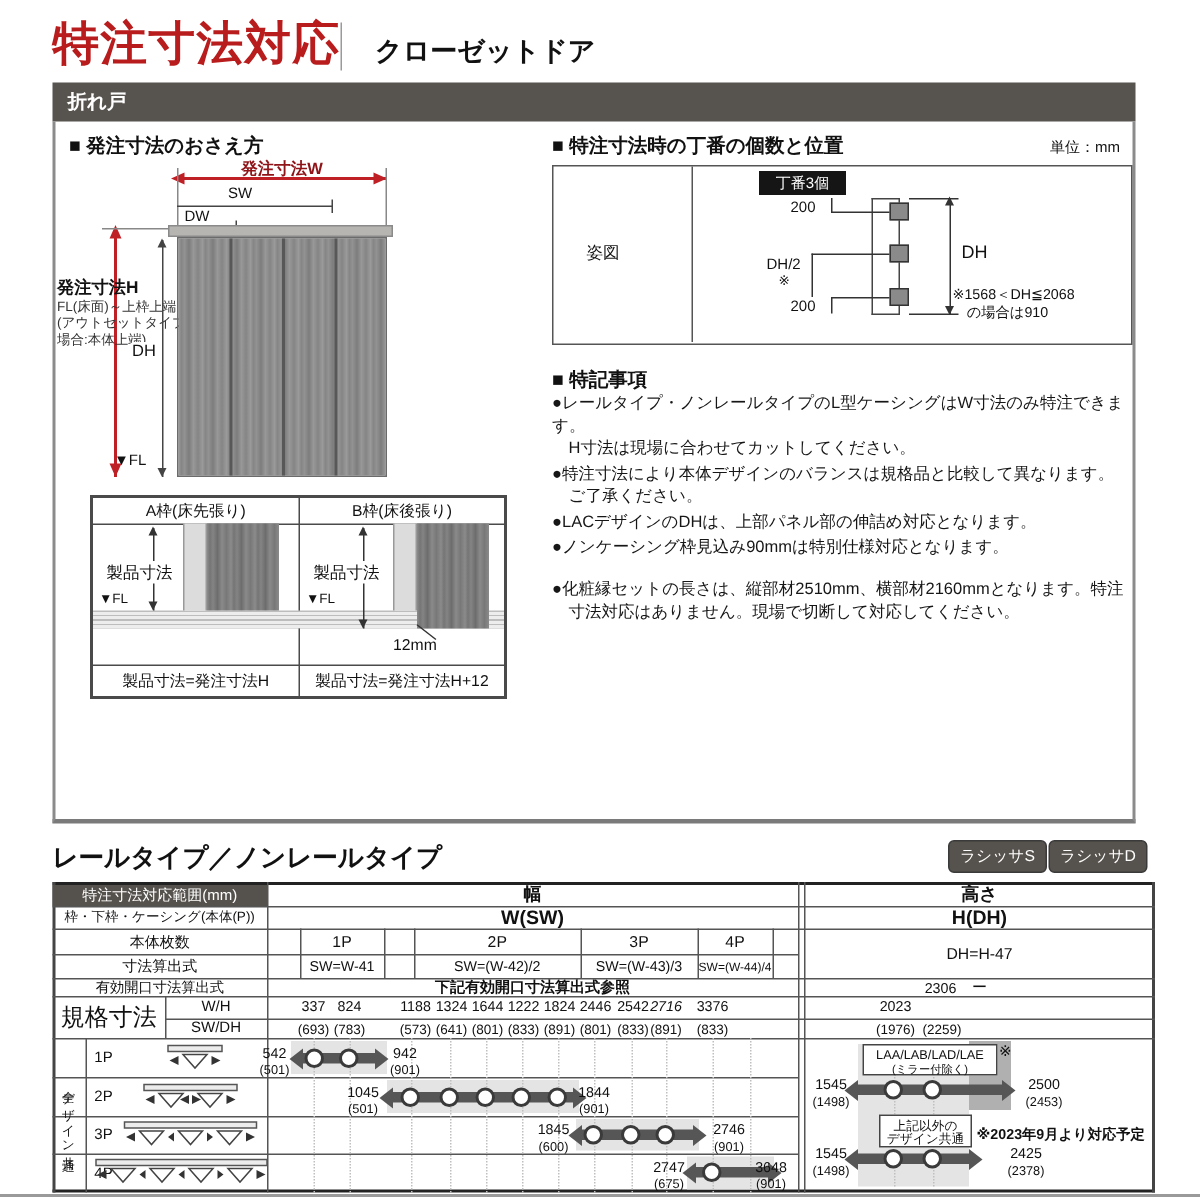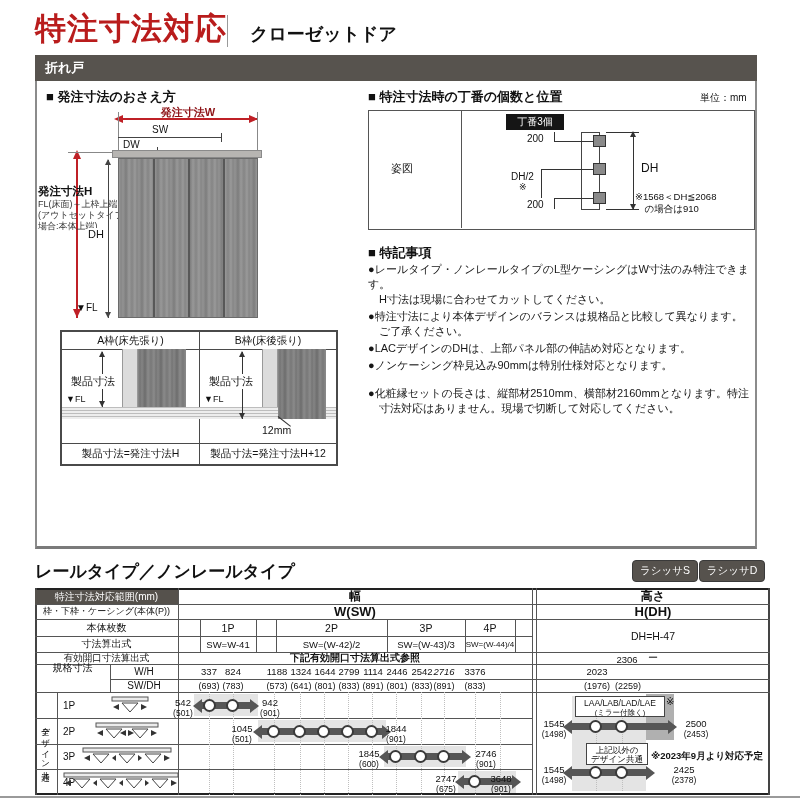--- a/index.html
+++ b/index.html
@@ -223,31 +223,31 @@
   <div class="cell" style="left:0;top:48px;width:143px;height:16px;font-size:10px;">寸法算出式</div>
   <div class="cell" style="left:165px;top:48px;width:56px;height:16px;font-size:9.5px;">SW=W-41</div>
   <div class="cell" style="left:241px;top:48px;width:111px;height:16px;font-size:9.5px;">SW=(W-42)/2</div>
   <div class="cell" style="left:352px;top:48px;width:78px;height:16px;font-size:9.5px;">SW=(W-43)/3</div>
   <div class="cell" style="left:430px;top:48px;width:50px;height:16px;font-size:8px;">SW=(W-44)/4</div>
 
   <div class="cell" style="left:0;top:64px;width:143px;height:12px;font-size:9.5px;">有効開口寸法算出式</div>
   <div class="cell" style="left:143px;top:64px;width:354px;height:12px;font-size:10px;font-weight:bold;">下記有効開口寸法算出式参照</div>
   <div class="cell" style="left:501px;top:64px;width:234px;height:12px;font-size:10px;">ー</div>
 
-  <div class="cell" style="left:0;top:66px;width:75px;height:28px;font-size:10px;">規格寸法</div>
+  <div class="cell" style="left:0;top:76px;width:75px;height:28px;font-size:16px;">規格寸法</div>
   <div class="cell" style="left:75px;top:76px;width:68px;height:15px;font-size:10px;">W/H</div>
   <div class="cell" style="left:75px;top:91px;width:68px;height:13px;font-size:10px;">SW/DH</div>
 
   <div class="cell" style="left:156px;top:76px;width:36px;height:15px;font-size:9.5px;">337</div>
   <div class="cell" style="left:180px;top:76px;width:36px;height:15px;font-size:9.5px;">824</div>
   <div class="cell" style="left:224px;top:76px;width:36px;height:15px;font-size:9.5px;">1188</div>
   <div class="cell" style="left:248px;top:76px;width:36px;height:15px;font-size:9.5px;">1324</div>
   <div class="cell" style="left:272px;top:76px;width:36px;height:15px;font-size:9.5px;">1644</div>
-  <div class="cell" style="left:296px;top:76px;width:36px;height:15px;font-size:9.5px;">2799</div>
-  <div class="cell" style="left:320px;top:76px;width:36px;height:15px;font-size:9.5px;">1114</div>
+  <div class="cell" style="left:296px;top:76px;width:36px;height:15px;font-size:9.5px;">1222</div>
+  <div class="cell" style="left:320px;top:76px;width:36px;height:15px;font-size:9.5px;">1824</div>
   <div class="cell" style="left:344px;top:76px;width:36px;height:15px;font-size:9.5px;">2446</div>
   <div class="cell" style="left:369px;top:76px;width:36px;height:15px;font-size:9.5px;">2542</div>
   <div class="cell" style="left:391px;top:76px;width:36px;height:15px;font-size:9.5px;font-style:italic;">2716</div>
   <div class="cell" style="left:422px;top:76px;width:36px;height:15px;font-size:9.5px;">3376</div>
 
   <div class="cell" style="left:154px;top:91px;width:40px;height:13px;font-size:9px;">(693)</div>
   <div class="cell" style="left:178px;top:91px;width:40px;height:13px;font-size:9px;">(783)</div>
   <div class="cell" style="left:222px;top:91px;width:40px;height:13px;font-size:9px;">(573)</div>
   <div class="cell" style="left:246px;top:91px;width:40px;height:13px;font-size:9px;">(641)</div>
   <div class="cell" style="left:270px;top:91px;width:40px;height:13px;font-size:9px;">(801)</div>
@@ -366,21 +366,21 @@
       <span class="sub">(600)</span>
     </div>
   <div class="rlbl" style="left:431px;top:161px;">
       <span>2746</span>
       <span class="sub">(901)</span>
     </div>
   <div class="rlbl" style="left:391px;top:186px;">
       <span>2747</span>
       <span class="sub">(675)</span>
     </div>
-  <div class="rlbl" style="left:446px;top:186px;">
+  <div class="rlbl" style="left:459px;top:186px;">
       <span>3648</span>
       <span class="sub">(901)</span>
     </div>
 
   <div class="hbadge" style="left:540px;top:108px;width:90px;height:21px;">
     <span style="display:block;font-size:8.5px;">LAA/LAB/LAD/LAE</span>
     <span style="display:block;font-size:7.5px;">(ミラー付除く)</span>
   </div>
   <div class="t" style="left:631px;top:108px;font-size:10px;">※</div>
   <div class="rbar" style="left:537px;top:135px;width:96px;"></div>

